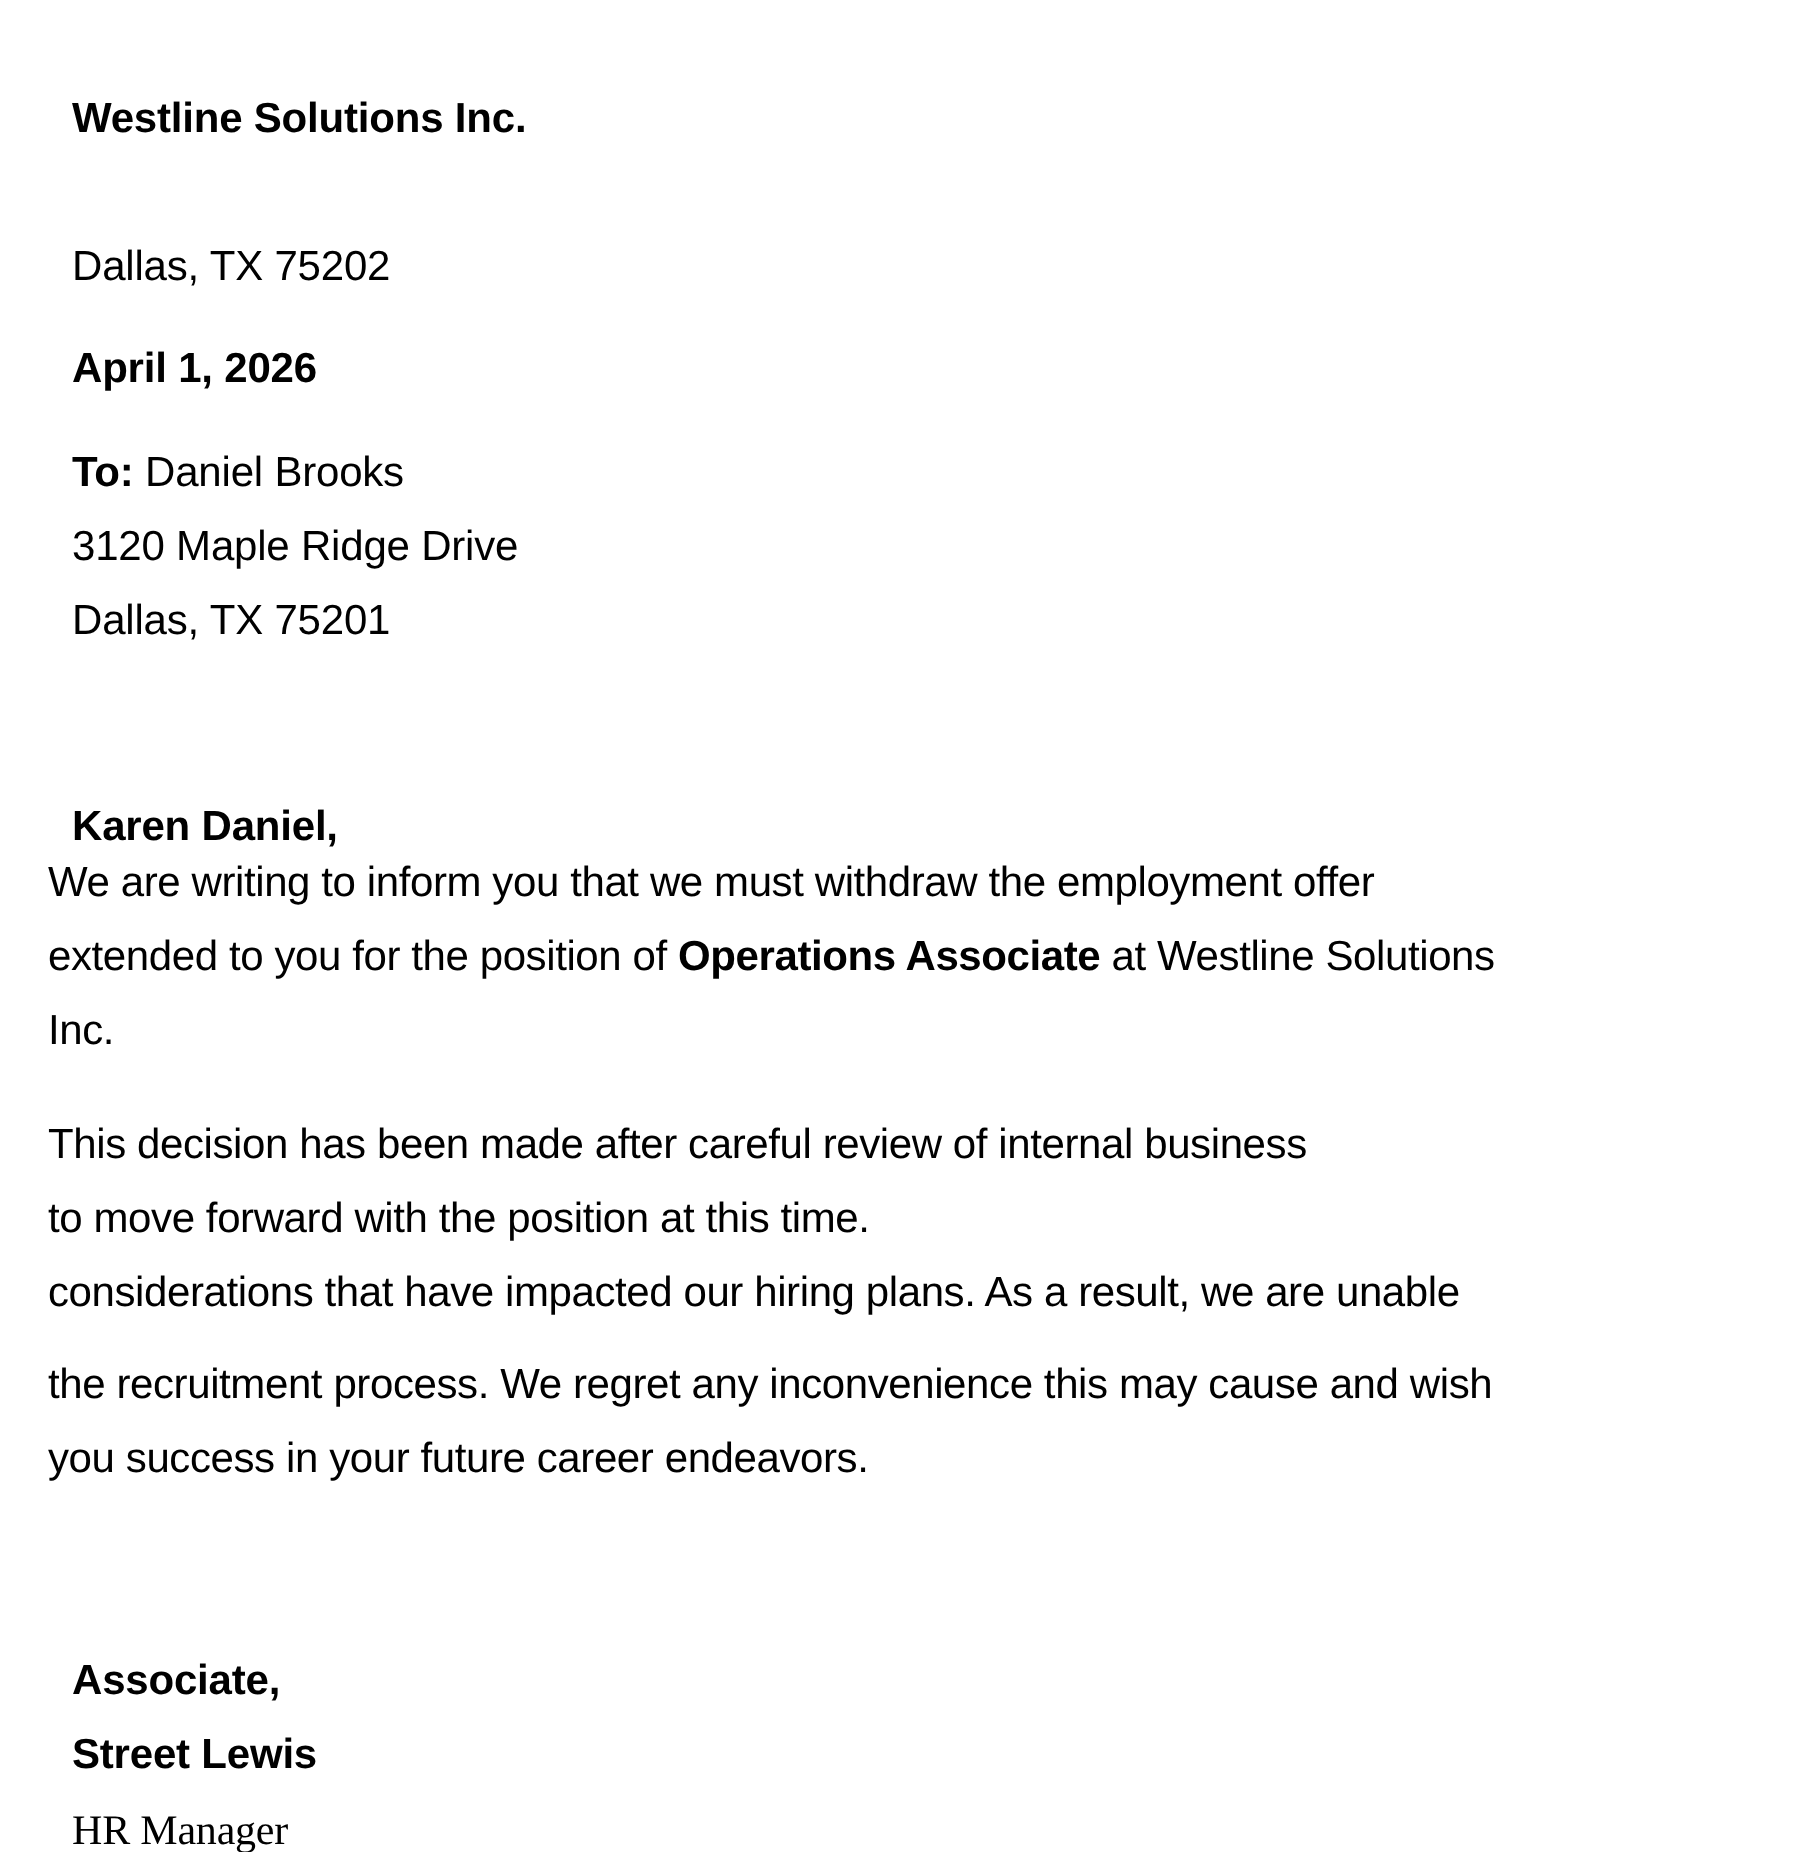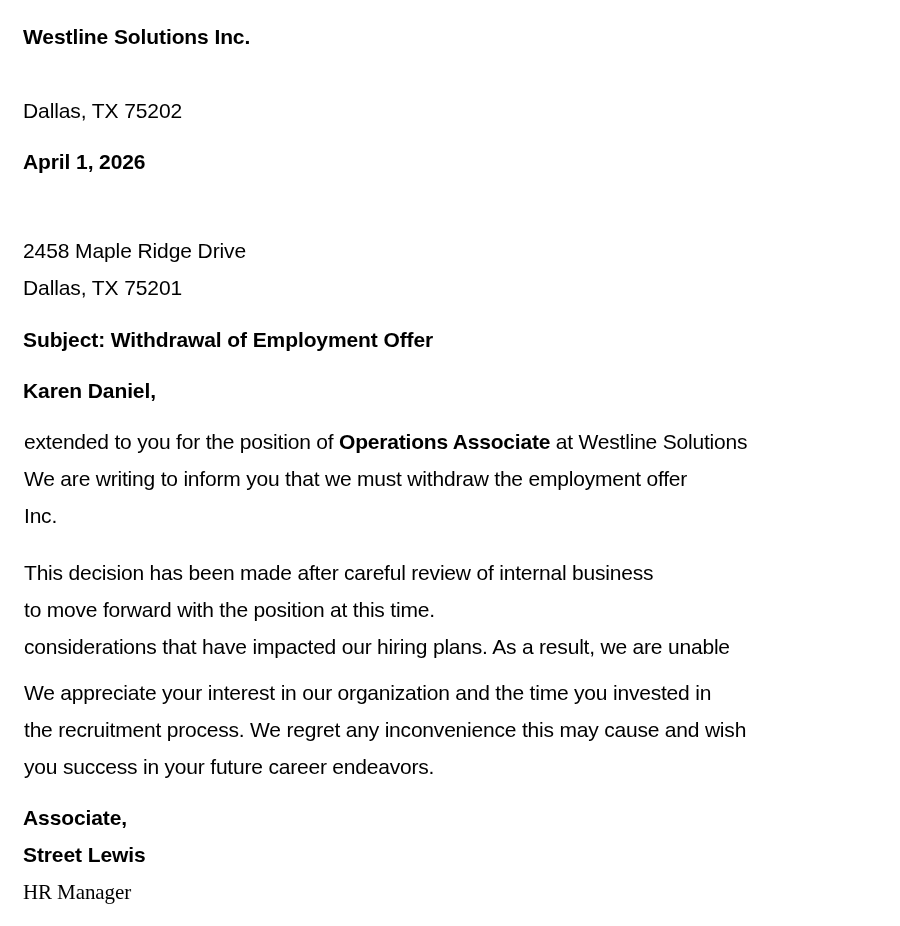--- a/index.html
+++ b/index.html
@@ -15,24 +15,25 @@
       color: #000000;
       font-size: 21px;
     }
     .page {
       position: relative;
       width: 900px;
       height: 926px;
     }
     .line {
       position: absolute;
-      left: 23px;
+      left: 36px;
       white-space: nowrap;
       line-height: 26px;
       letter-spacing: -0.1px;
+      margin-top: 23px;
     }
     .bold { font-weight: bold; }
     .para {
       position: absolute;
       left: 24px;
       width: 840px;
     }
     .para .pl {
       display: block;
       white-space: nowrap;
@@ -45,41 +46,42 @@
 </head>
 <body>
 
 <div class="page">
 
   <div class="line bold" style="top:24px;">Westline Solutions Inc.</div>
   <div class="line" style="top:98px;">Dallas, TX 75202</div>
 
   <div class="line bold" style="top:149px;">April 1, 2026</div>
 
-  <div class="line" style="top:238px;">2458 Maple Ridge Drive</div>
+  <div class="line" style="top:201px;">
+    <b>To:</b><span> Daniel Brooks</span>
+  </div>
+  <div class="line" style="top:238px;">3120 Maple Ridge Drive</div>
   <div class="line" style="top:275px;">Dallas, TX 75201</div>
 
-  <div class="line bold" style="top:327px;">Subject: Withdrawal of Employment Offer</div>
 
   <div class="line bold" style="top:378px;">Karen Daniel,</div>
 
   <div class="para" style="top:423px;">
+    <span class="pl">We are writing to inform you that we must withdraw the employment offer</span>
     <span class="pl"><span>extended to you for the position of </span><b>Operations Associate</b><span> at Westline Solutions</span></span>
-    <span class="pl">We are writing to inform you that we must withdraw the employment offer</span>
     <span class="pl">Inc.</span>
   </div>
 
   <div class="para" style="top:554px;">
     <span class="pl">This decision has been made after careful review of internal business</span>
     <span class="pl">to move forward with the position at this time.</span>
     <span class="pl">considerations that have impacted our hiring plans. As a result, we are unable</span>
   </div>
 
   <div class="para" style="top:674px;">
-    <span class="pl">We appreciate your interest in our organization and the time you invested in</span>
     <span class="pl">the recruitment process. We regret any inconvenience this may cause and wish</span>
     <span class="pl">you success in your future career endeavors.</span>
   </div>
 
   <div class="line bold" style="top:805px;">Associate,</div>
   <div class="line bold" style="top:842px;">Street Lewis</div>
   <div class="line" style="top:879px;font-family:Liberation Serif, serif;">HR Manager</div>
 
 </div>
 

